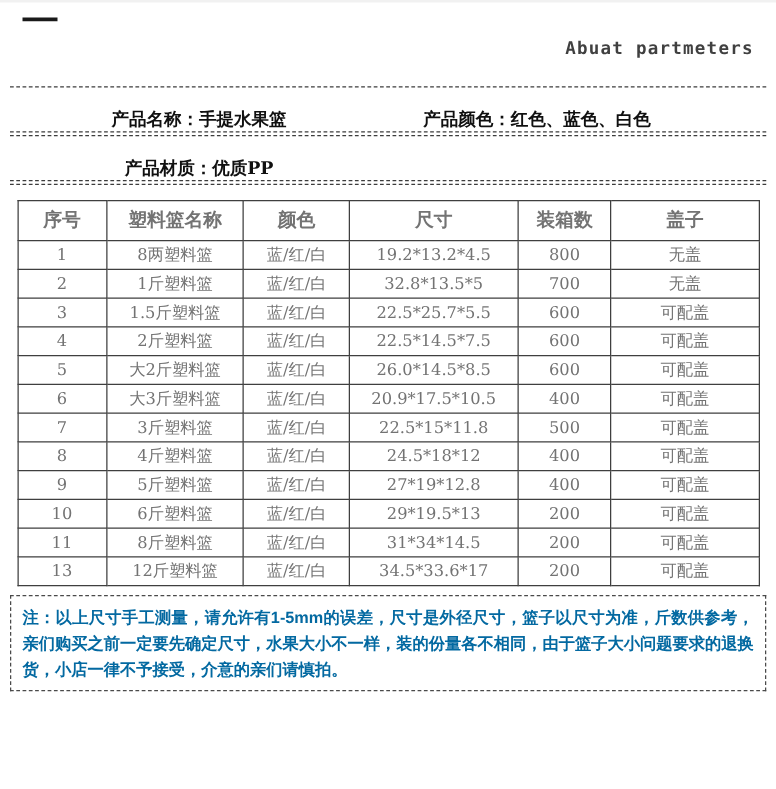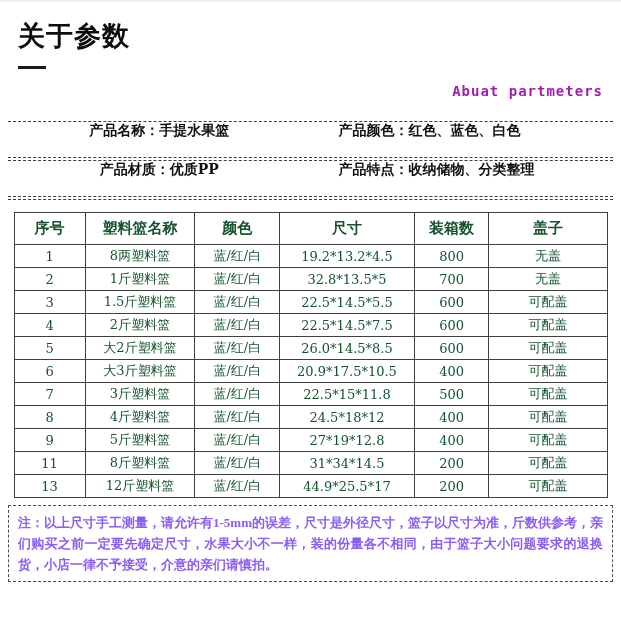--- a/index.html
+++ b/index.html
@@ -28,91 +28,89 @@
     margin: 12px 0 0 18px;
   }
   .subtitle {
     text-align: right;
     padding-right: 18px;
     margin-top: 14px;
     font-family: "DejaVu Sans Mono", "Liberation Mono", monospace;
     font-weight: bold;
     font-size: 14px;
     letter-spacing: 1px;
-    color: #a21caf;
+    color: #404040;
   }
 
   .spec { margin: 22px 8px 0 8px; }
   .sep-single { border-top: 1px dashed #3c3c3c; height: 0; }
   .sep-double {
     height: 4px;
     border-top: 1px dashed #3c3c3c;
     border-bottom: 1px dashed #3c3c3c;
   }
   .spec-row {
     display: flex;
     height: 35px;
-    align-items: flex-start;
+    align-items: flex-end;
     font-size: 14px;
     font-weight: bold;
     font-family: "DejaVu Serif", "Liberation Serif", serif;
     color: #101010;
   }
   .spec-left  { width: 50%; text-align: center; }
   .spec-right { width: 50%; padding-left: 28px; text-align: left; }
 
   table.params {
     width: 594px;
     margin: 12px auto 0 auto;
     border-collapse: collapse;
     table-layout: fixed;
     font-family: "DejaVu Serif", "Liberation Serif", serif;
-    color: #14532d;
+    color: #737373;
   }
   .params th, .params td {
     border: 1px solid #3f3f3f;
     text-align: center;
     vertical-align: middle;
     overflow: hidden;
     white-space: nowrap;
   }
   .params th { height: 32px; font-size: 15px; font-weight: bold; }
   .params td { height: 23px; font-size: 13px; }
 
   .note {
     margin: 7px 8px 0 8px;
     border: 1px dashed #4a4a4a;
     padding: 6px 9px;
     font-size: 13px;
     font-weight: bold;
     line-height: 1.62;
-    font-family: Liberation Serif, serif;
-    color: #8b5cf6;
+    font-family: Liberation Sans, sans-serif;
+    color: #0369a1;
     text-align: justify;
   }
 </style>
 </head>
 <body>
 
 <div class="page">
 
-  <div class="title">关于参数</div>
   <div class="title-underline"></div>
   <div class="subtitle">Abuat partmeters</div>
 
   <div class="spec">
     <div class="sep-single"></div>
     <div class="spec-row">
       <div class="spec-left">产品名称：手提水果篮</div>
       <div class="spec-right">产品颜色：红色、蓝色、白色</div>
     </div>
     <div class="sep-double"></div>
     <div class="spec-row">
       <div class="spec-left">产品材质：优质PP</div>
-      <div class="spec-right">产品特点：收纳储物、分类整理</div>
     </div>
     <div class="sep-double"></div>
   </div>
 
   <table class="params">
     <colgroup>
       <col style="width:12%">
       <col style="width:18.5%">
       <col style="width:14.3%">
       <col style="width:22.7%">
@@ -143,21 +141,21 @@
           <td>1斤塑料篮</td>
           <td>蓝/红/白</td>
           <td>32.8*13.5*5</td>
           <td>700</td>
           <td>无盖</td>
         </tr>
         <tr>
           <td>3</td>
           <td>1.5斤塑料篮</td>
           <td>蓝/红/白</td>
-          <td>22.5*14.5*5.5</td>
+          <td>22.5*25.7*5.5</td>
           <td>600</td>
           <td>可配盖</td>
         </tr>
         <tr>
           <td>4</td>
           <td>2斤塑料篮</td>
           <td>蓝/红/白</td>
           <td>22.5*14.5*7.5</td>
           <td>600</td>
           <td>可配盖</td>
@@ -196,32 +194,40 @@
         </tr>
         <tr>
           <td>9</td>
           <td>5斤塑料篮</td>
           <td>蓝/红/白</td>
           <td>27*19*12.8</td>
           <td>400</td>
           <td>可配盖</td>
         </tr>
         <tr>
+          <td>10</td>
+          <td>6斤塑料篮</td>
+          <td>蓝/红/白</td>
+          <td>29*19.5*13</td>
+          <td>200</td>
+          <td>可配盖</td>
+        </tr>
+        <tr>
           <td>11</td>
           <td>8斤塑料篮</td>
           <td>蓝/红/白</td>
           <td>31*34*14.5</td>
           <td>200</td>
           <td>可配盖</td>
         </tr>
         <tr>
           <td>13</td>
           <td>12斤塑料篮</td>
           <td>蓝/红/白</td>
-          <td>44.9*25.5*17</td>
+          <td>34.5*33.6*17</td>
           <td>200</td>
           <td>可配盖</td>
         </tr>
       </tbody>
   </table>
 
   <div class="note">注：以上尺寸手工测量，请允许有1-5mm的误差，尺寸是外径尺寸，篮子以尺寸为准，斤数供参考，亲们购买之前一定要先确定尺寸，水果大小不一样，装的份量各不相同，由于篮子大小问题要求的退换货，小店一律不予接受，介意的亲们请慎拍。</div>
 
 </div>
 

